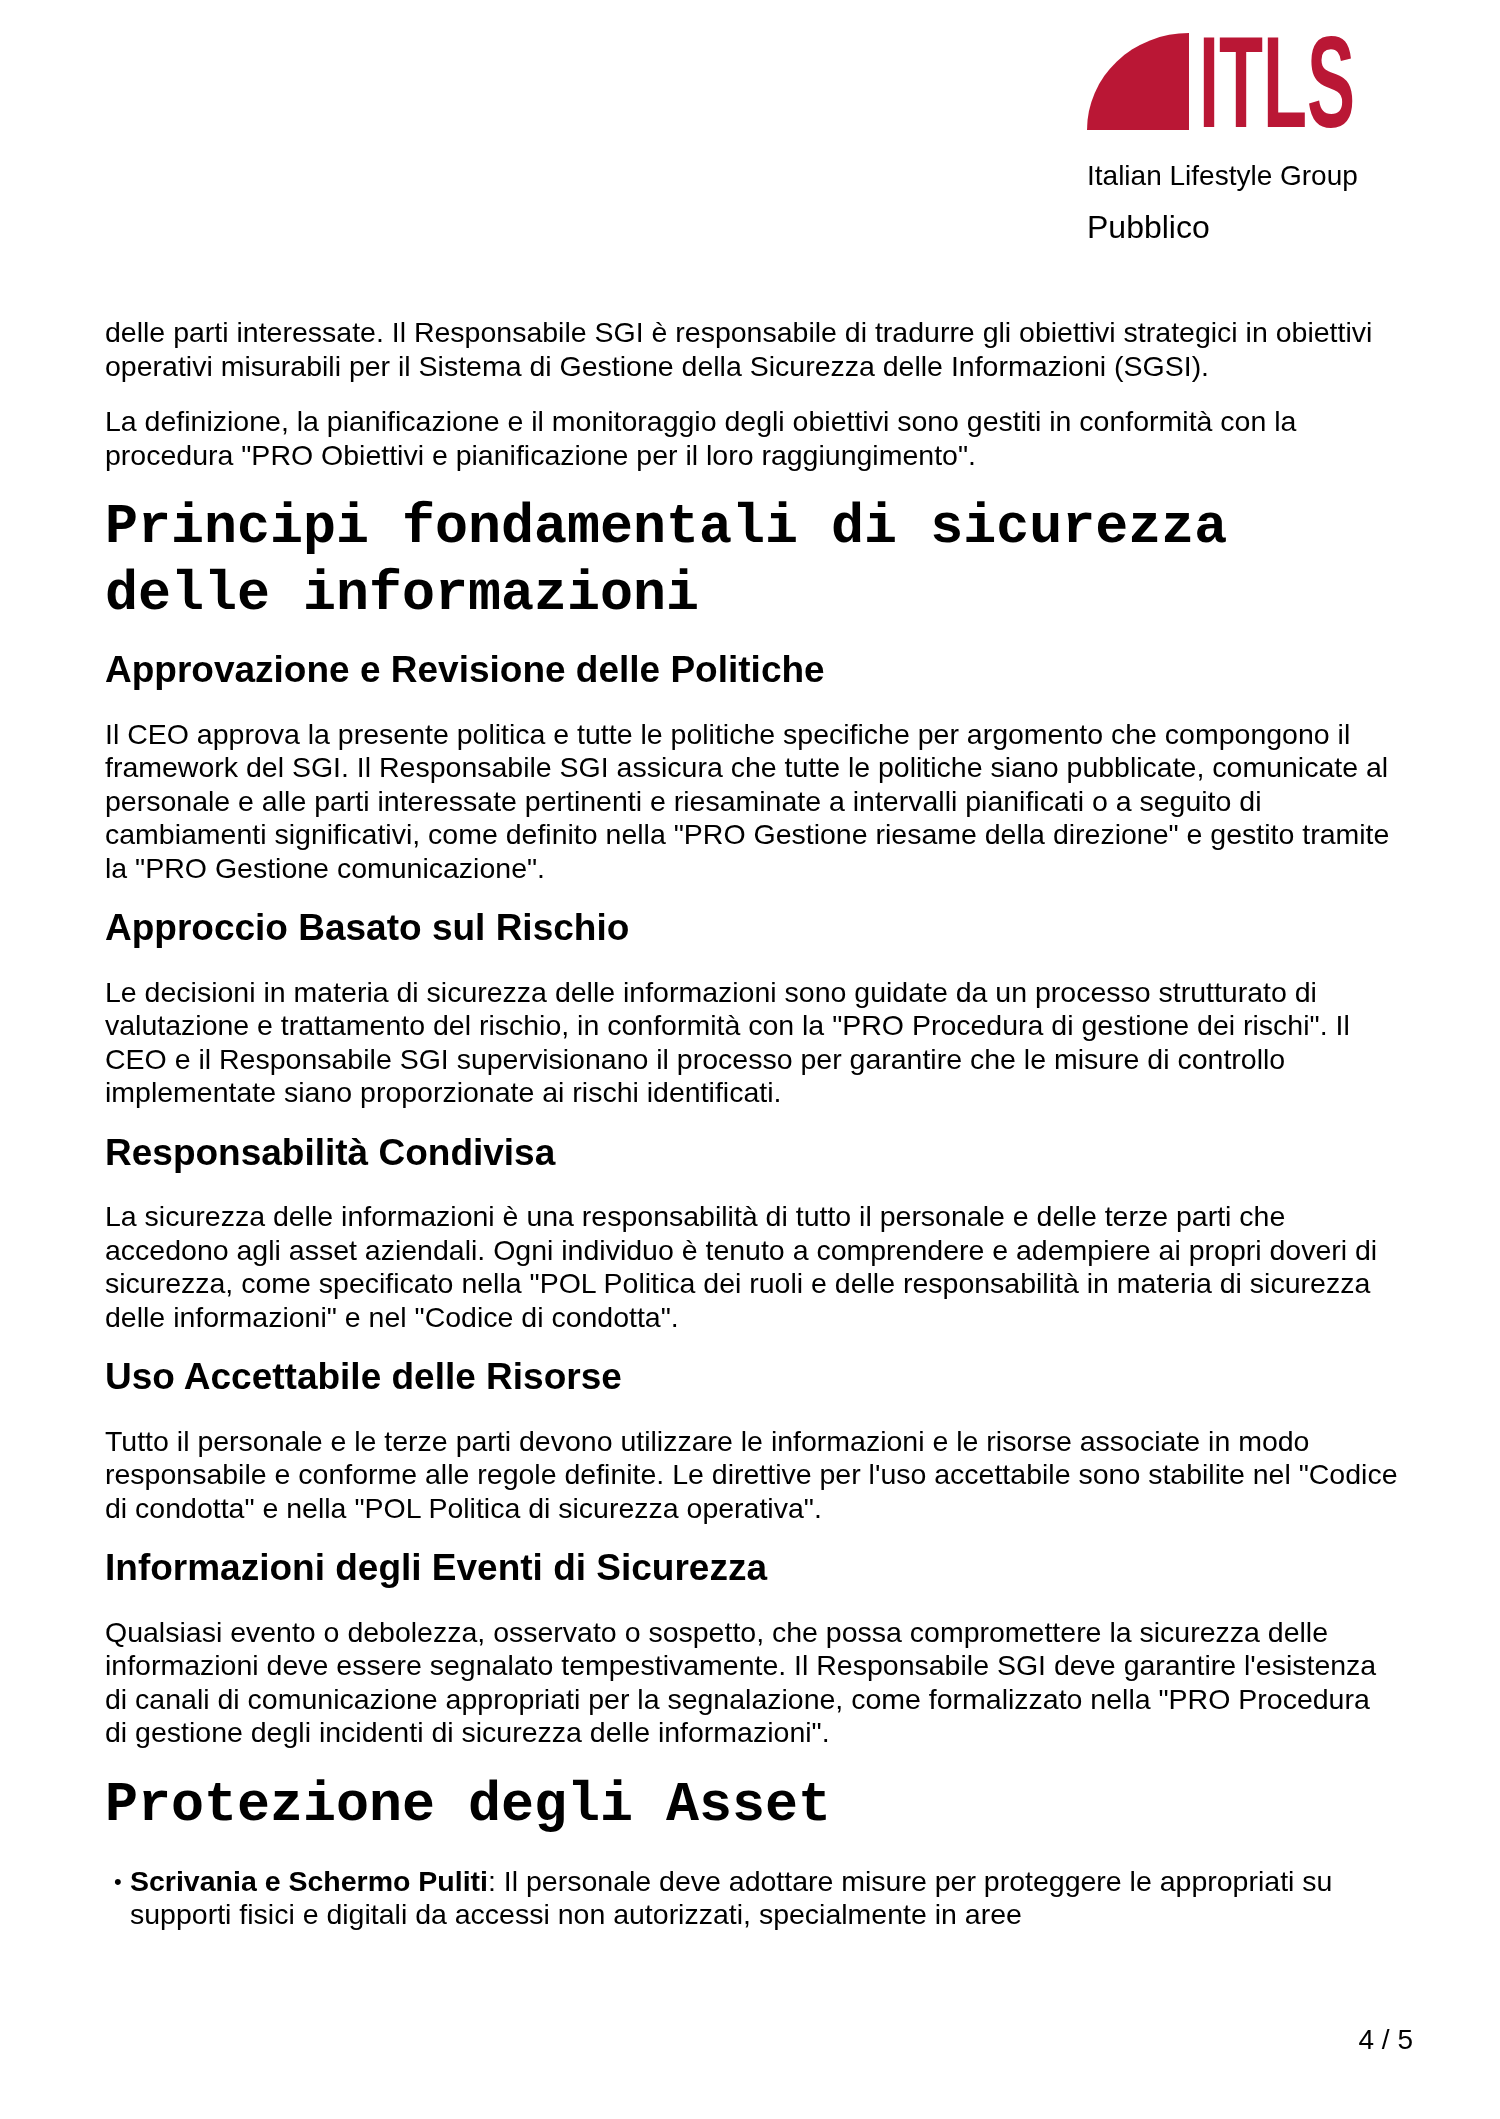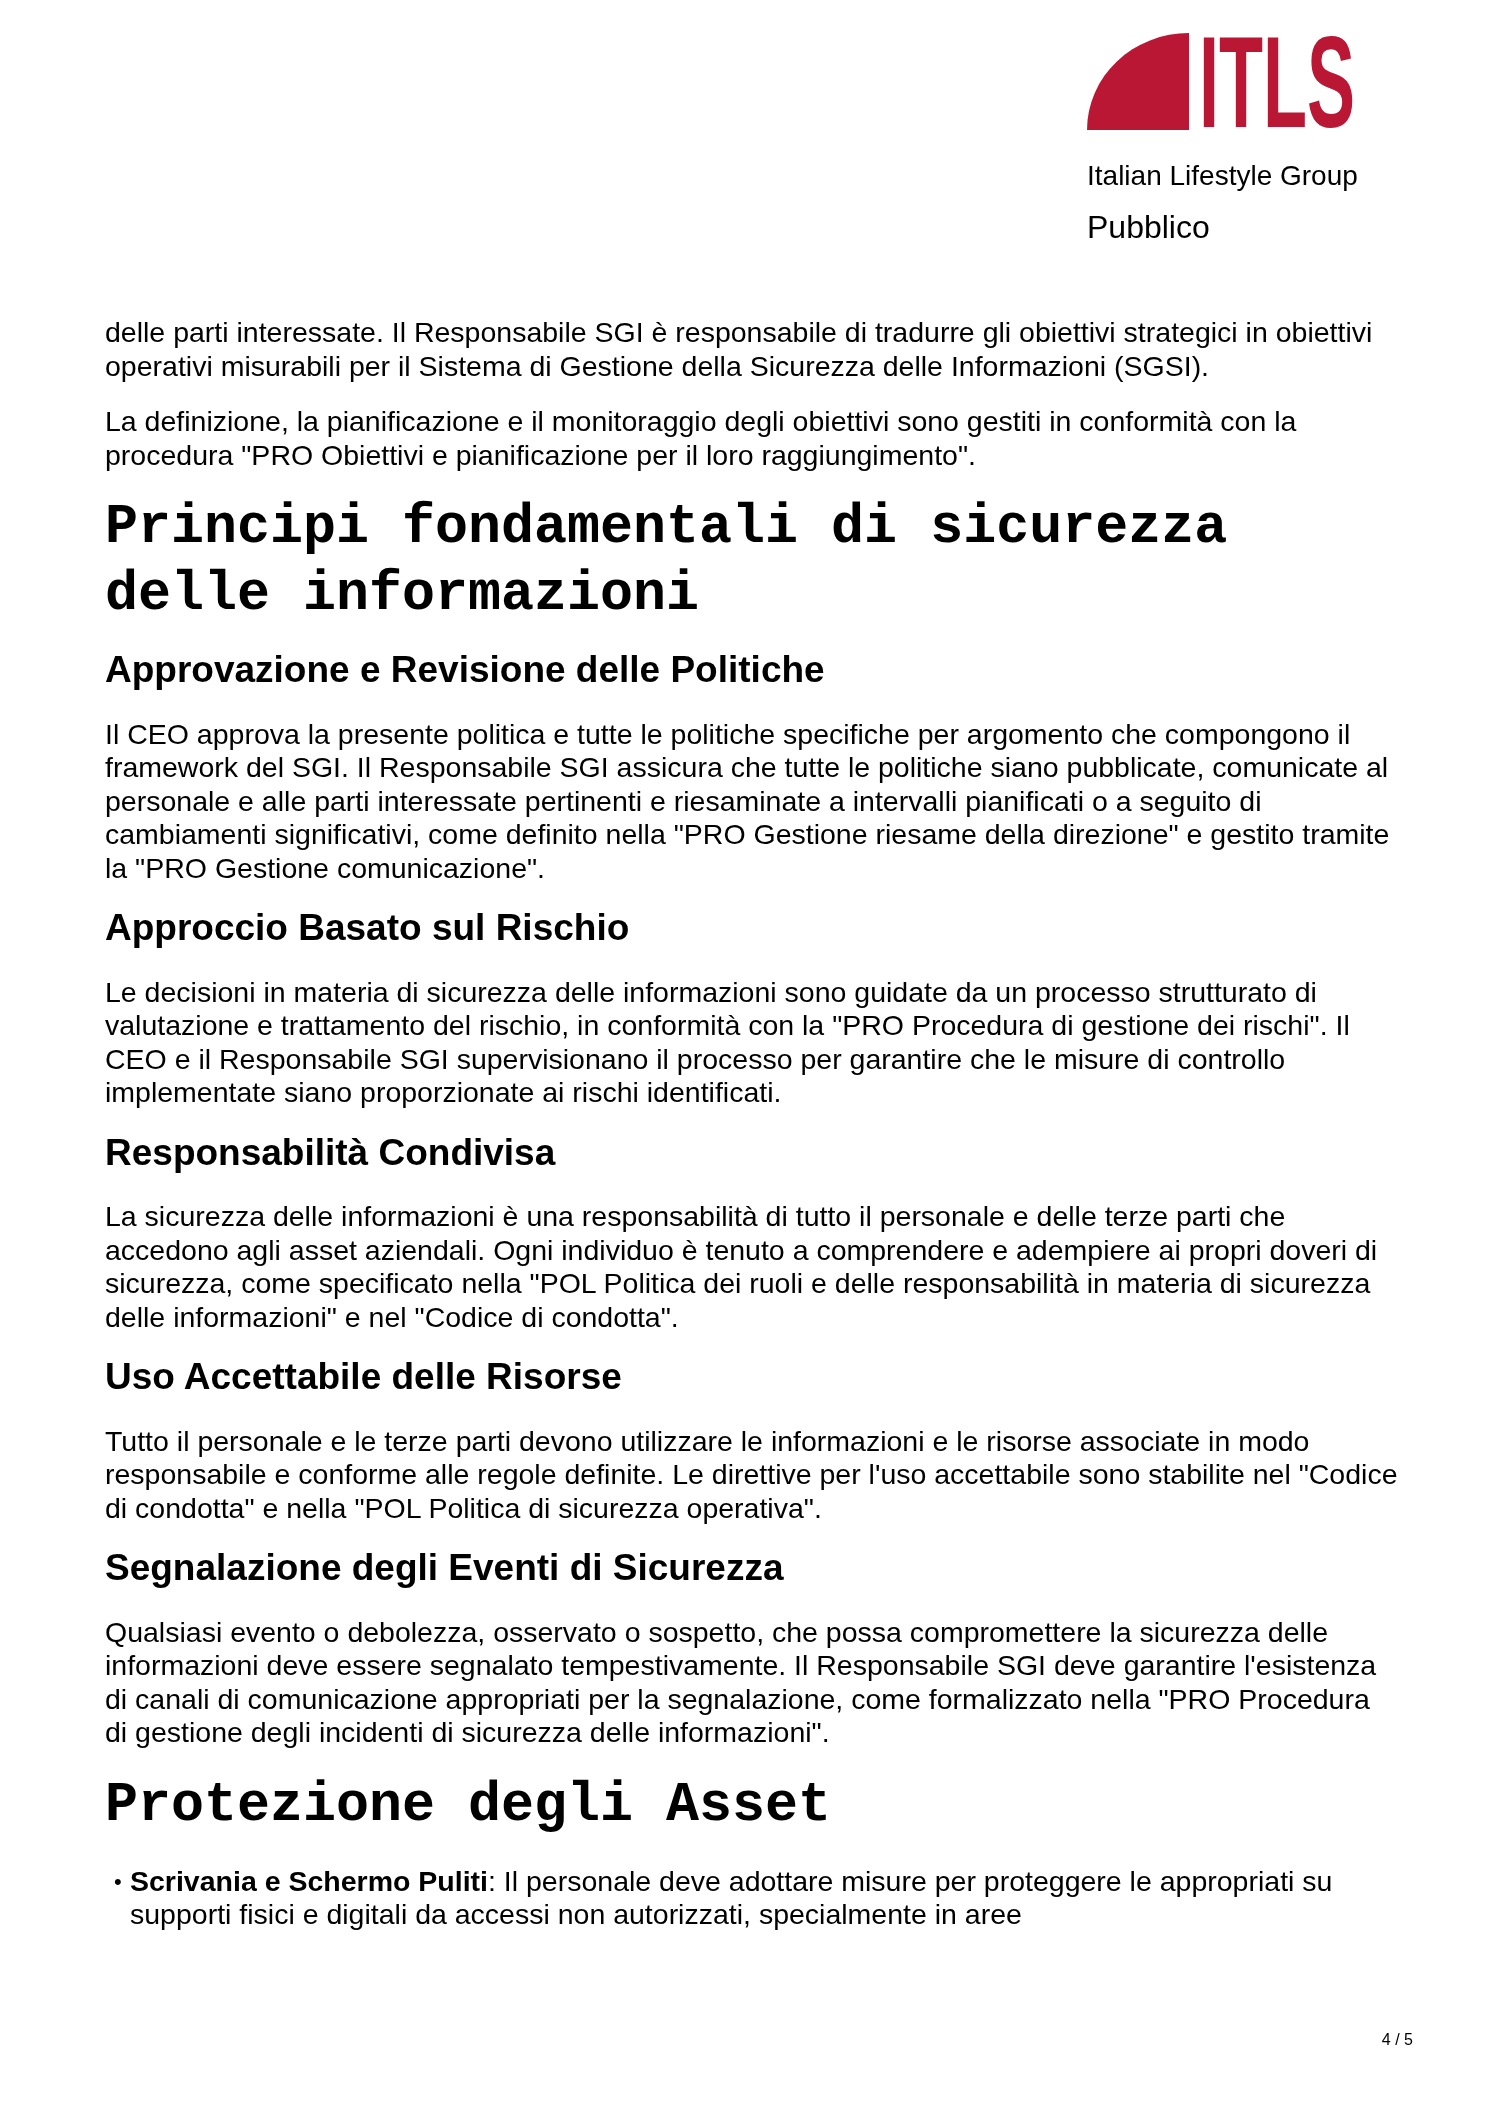--- a/index.html
+++ b/index.html
@@ -82,21 +82,21 @@
     top: 0;
     font-size: 22px;
   }
   .doc li b { font-weight: 700; }
 
   
   .page-number {
     position: absolute;
     top: 2026px;
     right: 87px;
-    font-size: 16px;
+    font-size: 28px;
     line-height: 27px;
   }
 </style>
 </head>
 <body>
 
 <div class="page">
 
   <div class="header-block">
     <svg class="logo-svg" viewBox="0 0 268 97" aria-hidden="true">
@@ -128,21 +128,21 @@
       <h2>Responsabilità Condivisa</h2>
       <p>La sicurezza delle informazioni è una responsabilità di tutto il personale e delle terze parti che accedono agli asset aziendali. Ogni individuo è tenuto a comprendere e adempiere ai propri doveri di sicurezza, come specificato nella "POL Politica dei ruoli e delle responsabilità in materia di sicurezza delle informazioni" e nel "Codice di condotta".</p>
     </section>
 
     <section>
       <h2>Uso Accettabile delle Risorse</h2>
       <p>Tutto il personale e le terze parti devono utilizzare le informazioni e le risorse associate in modo responsabile e conforme alle regole definite. Le direttive per l'uso accettabile sono stabilite nel "Codice di condotta" e nella "POL Politica di sicurezza operativa".</p>
     </section>
 
     <section>
-      <h2>Segnalazione degli Eventi di Sicurezza</h2>
+      <h2>Informazioni degli Eventi di Sicurezza</h2>
       <p>Qualsiasi evento o debolezza, osservato o sospetto, che possa compromettere la sicurezza delle informazioni deve essere segnalato tempestivamente. Il Responsabile SGI deve garantire l'esistenza di canali di comunicazione appropriati per la segnalazione, come formalizzato nella "PRO Procedura di gestione degli incidenti di sicurezza delle informazioni".</p>
     </section>
 
     <h1>Protezione degli Asset</h1>
 
     <ul>
       <li>
         <span class="bullet">•</span><b>Scrivania e Schermo Puliti</b><span>: Il personale deve adottare misure per proteggere le appropriati su supporti fisici e digitali da accessi non autorizzati, specialmente in aree</span>
       </li>
     </ul>

